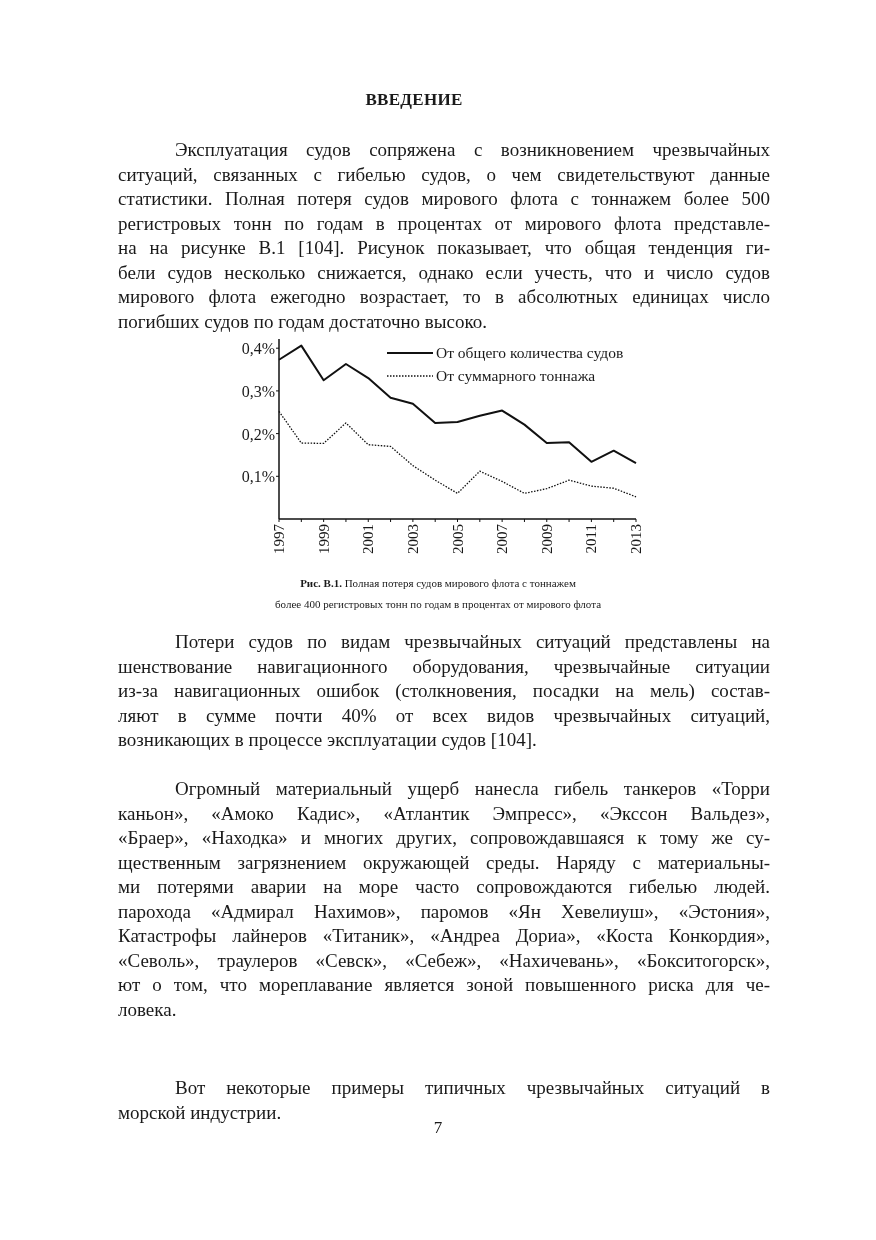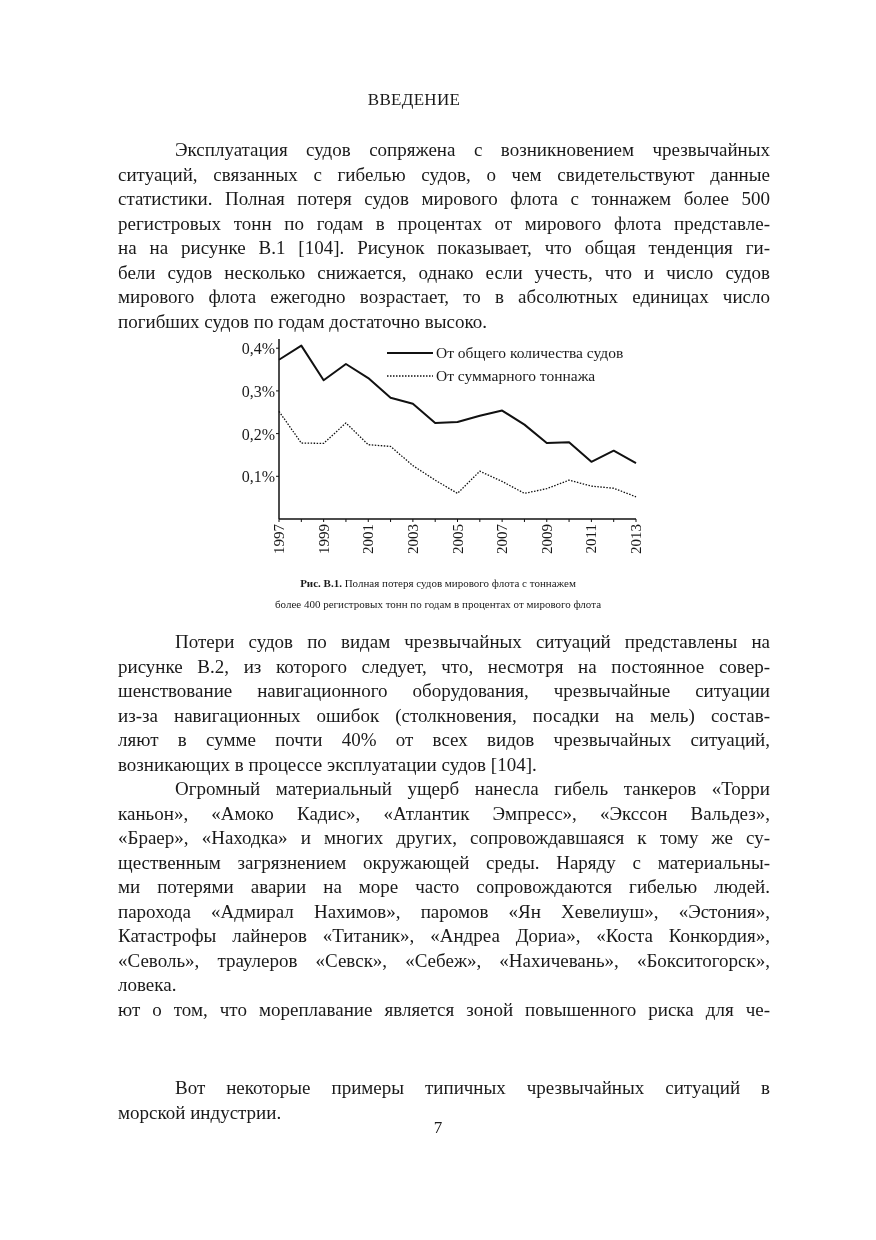--- a/index.html
+++ b/index.html
@@ -1,19 +1,19 @@
 <!DOCTYPE html>
 <html><head>
 <meta charset="utf-8">
 <style>
   html, body { margin:0; padding:0; background:#ffffff; }
   body { width:876px; height:1240px; position:relative; overflow:hidden;
          font-family:"Liberation Serif","DejaVu Serif",serif; color:#1a1a1a; }
   .title { position:absolute; left:0; width:828px; top:90px; text-align:center;
-           font-weight:normal; font-size:17px; letter-spacing:0.3px; }
+           font-weight:bold; font-size:17px; letter-spacing:0.3px; }
   .para { position:absolute; left:118px; width:652px; font-size:19px; line-height:24.5px;
           text-align:justify; text-align-last:left; }
   .para .line { display:block; text-align:justify; text-align-last:justify; white-space:nowrap; }
   .para .line.last { text-align-last:left; }
   .indent { padding-left:57px; }
   #p1 { top:138px; }
   #p2 { top:630px; }
   #p3 { top:777px; }
   #p4 { top:1076px; }
   .chart { position:absolute; left:230px; top:335px; width:420px; height:235px; }
@@ -120,36 +120,35 @@
     </svg>
 </div>
 
 <div class="caption">
   <div><b>Рис. В.1.</b><span> Полная потеря судов мирового флота с тоннажем</span></div>
   <div>более 400 регистровых тонн по годам в процентах от мирового флота</div>
 </div>
 
 <div class="para" id="p2">
     <span class="line indent">Потери судов по видам чрезвычайных ситуаций представлены на</span>
-    <span class="line">рисунке В.2, из которого следует, что, несмотря на постоянное совер-</span>
     <span class="line">шенствование навигационного оборудования, чрезвычайные ситуации</span>
     <span class="line">из-за навигационных ошибок (столкновения, посадки на мель) состав-</span>
     <span class="line">ляют в сумме почти 40% от всех видов чрезвычайных ситуаций,</span>
     <span class="line last">возникающих в процессе эксплуатации судов [104].</span>
   </div>
 <div class="para" id="p3">
     <span class="line indent">Огромный материальный ущерб нанесла гибель танкеров «Торри</span>
     <span class="line">каньон», «Амоко Кадис», «Атлантик Эмпресс», «Экссон Вальдез»,</span>
     <span class="line">«Браер», «Находка» и многих других, сопровождавшаяся к тому же су-</span>
     <span class="line">щественным загрязнением окружающей среды. Наряду с материальны-</span>
     <span class="line">ми потерями аварии на море часто сопровождаются гибелью людей.</span>
     <span class="line">парохода «Адмирал Нахимов», паромов «Ян Хевелиуш», «Эстония»,</span>
     <span class="line">Катастрофы лайнеров «Титаник», «Андреа Дориа», «Коста Конкордия»,</span>
     <span class="line">«Севоль», траулеров «Севск», «Себеж», «Нахичевань», «Бокситогорск»,</span>
+    <span class="line">ют о том, что мореплавание является зоной повышенного риска для че-</span>
     <span class="line last">ловека.</span>
-    <span class="line">ют о том, что мореплавание является зоной повышенного риска для че-</span>
   </div>
 <div class="para" id="p4">
     <span class="line indent">Вот некоторые примеры типичных чрезвычайных ситуаций в</span>
     <span class="line last">морской индустрии.</span>
   </div>
 
 <div class="pagenum">7</div>
 
 </body></html>

